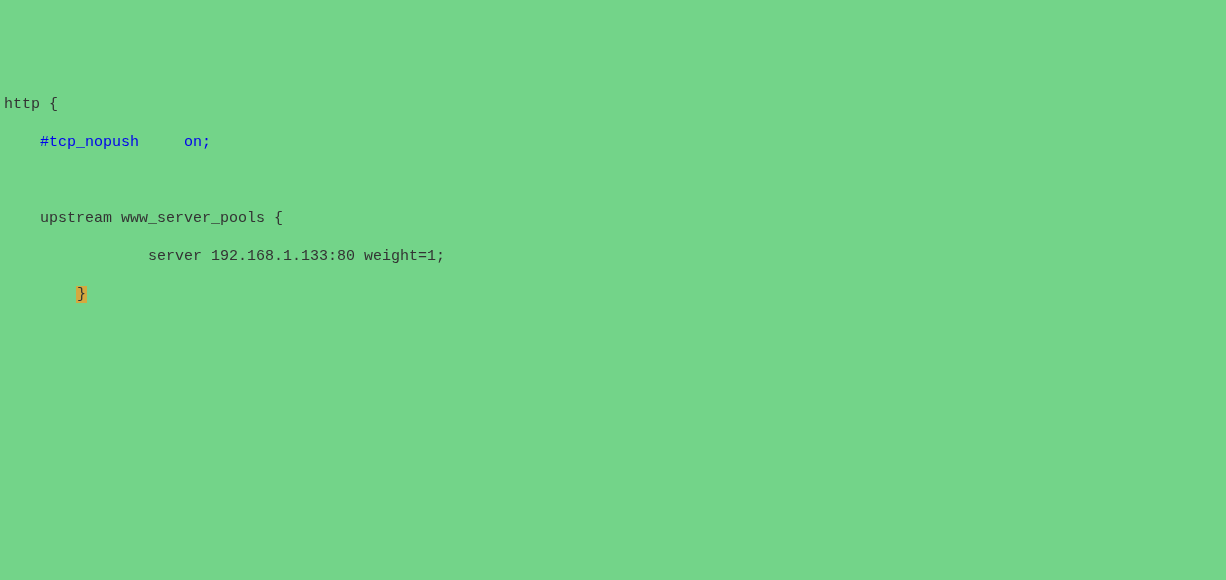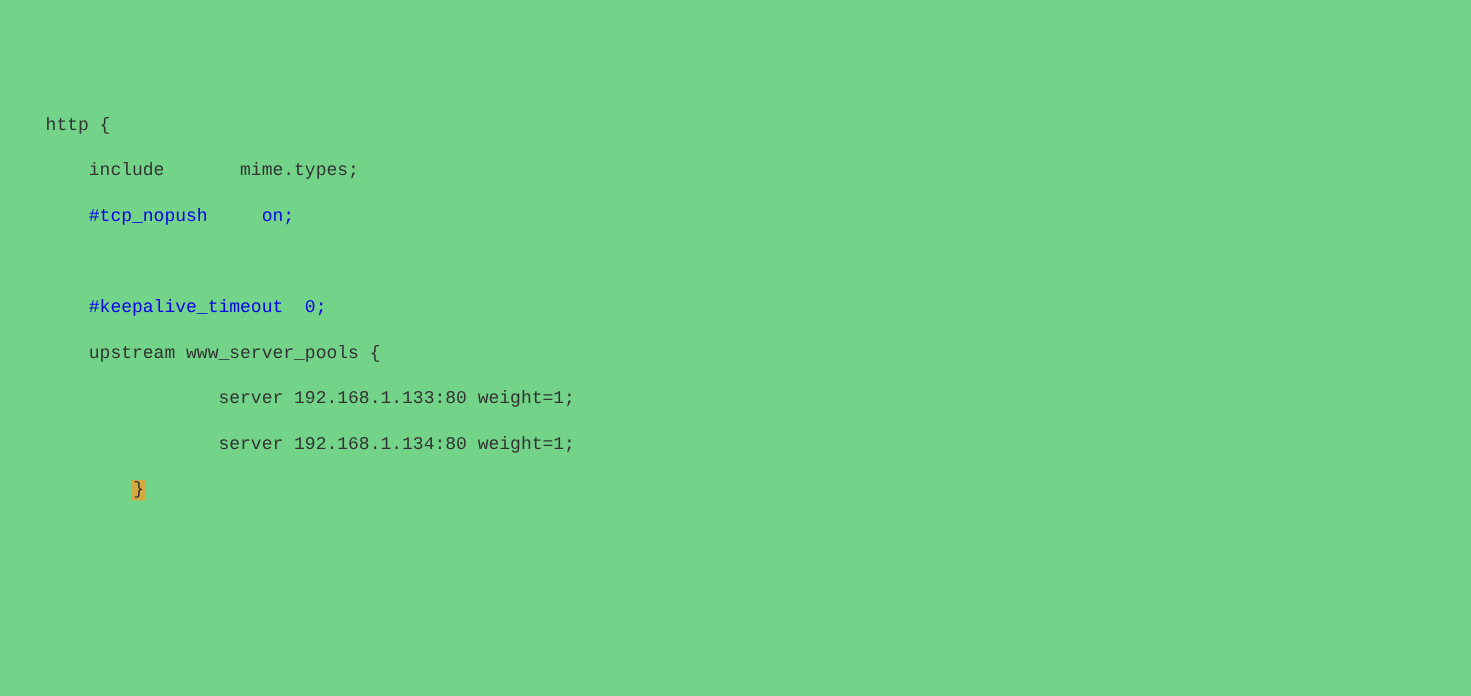--- a/index.html
+++ b/index.html
@@ -18,45 +18,41 @@
       height: 580px;
       overflow: hidden;
       white-space: pre;
     }
     .code-block {
       padding: 0px 0 0 4px;
     }
     .line {
       display: block;
       min-height: 19px;
-      margin-left: 34px;
     }
     .comment {
       color: #0000ee;
     }
     .hl-brace {
       background-color: #d4a93f;
       color: #333333;
       padding: 0 1px;
     }
   </style>
 </head>
 <body>
 
 
 
 <div class="code-block">
 <span class="line">http {</span>
-<span class="line">    include       mime.types;</span>
 <span class="line comment">    #tcp_nopush     on;</span>
 <span class="line"> </span>
-<span class="line comment">    #keepalive_timeout  0;</span>
 <span class="line">    upstream www_server_pools {</span>
 <span class="line">                server 192.168.1.133:80 weight=1;</span>
-<span class="line">                server 192.168.1.134:80 weight=1;</span>
 <span class="line"><span>        </span><span class="hl-brace">}</span></span>
 
 
 
 
 
 
 
 
 

